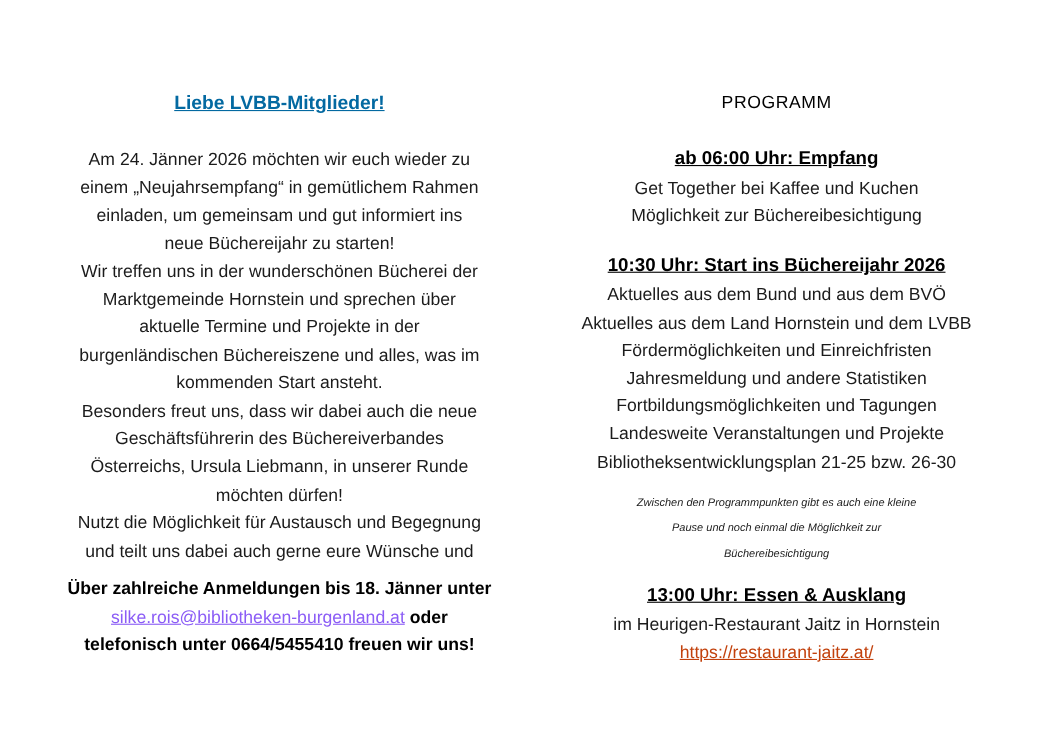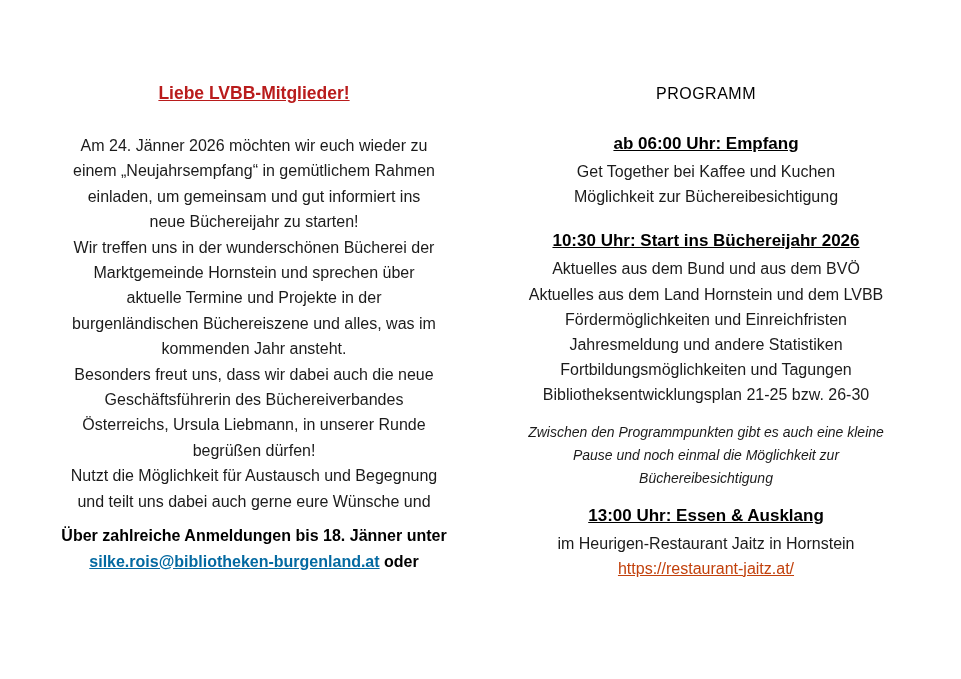--- a/index.html
+++ b/index.html
@@ -21,39 +21,39 @@
     top: 82px;
     width: 416px;
     text-align: center;
   }
   .col-left  { left: 46px; }
   .col-right { left: 498px; }
 
   .letter-heading {
     font-size: 17.5px;
     font-weight: bold;
-    color: #b91c1c;
+    color: #0369a1;
     text-decoration: underline;
     line-height: 22px;
     margin-bottom: 29px;
   }
   .body-line {
     font-size: 16px;
     line-height: 25.4px;
   }
   .closing {
     margin-top: 9px;
   }
   .closing .body-line {
     font-weight: bold;
     color: #000000;
   }
   .email-link {
-    color: #0369a1;
-    font-weight: bold;
+    color: #8b5cf6;
+    font-weight: normal;
     text-decoration: underline;
     cursor: pointer;
   }
 
   .program-heading {
     font-size: 16px;
     font-weight: normal;
     color: #000000;
     line-height: 24px;
     margin-bottom: 26px;
@@ -70,21 +70,21 @@
   .section { margin-bottom: 20px; }
   .section-line {
     font-size: 16px;
     line-height: 25.2px;
   }
   .note {
     margin-top: -7px;
     margin-bottom: 14px;
   }
   .note-line {
-    font-size: 14px;
+    font-size: 10px;
     font-style: italic;
     line-height: 23px;
   }
   .url-link {
     color: #c2410c;
     text-decoration: underline;
     cursor: pointer;
   }
 </style>
 </head>
@@ -97,53 +97,55 @@
 
     <div>
       <div class="body-line">Am 24. Jänner 2026 möchten wir euch wieder zu</div>
       <div class="body-line">einem „Neujahrsempfang“ in gemütlichem Rahmen</div>
       <div class="body-line">einladen, um gemeinsam und gut informiert ins</div>
       <div class="body-line">neue Büchereijahr zu starten!</div>
       <div class="body-line">Wir treffen uns in der wunderschönen Bücherei der</div>
       <div class="body-line">Marktgemeinde Hornstein und sprechen über</div>
       <div class="body-line">aktuelle Termine und Projekte in der</div>
       <div class="body-line">burgenländischen Büchereiszene und alles, was im</div>
-      <div class="body-line">kommenden Jahr ansteht.</div>
+      <div class="body-line">kommenden Start ansteht.</div>
       <div class="body-line">Besonders freut uns, dass wir dabei auch die neue</div>
       <div class="body-line">Geschäftsführerin des Büchereiverbandes</div>
       <div class="body-line">Österreichs, Ursula Liebmann, in unserer Runde</div>
-      <div class="body-line">begrüßen dürfen!</div>
+      <div class="body-line">möchten dürfen!</div>
       <div class="body-line">Nutzt die Möglichkeit für Austausch und Begegnung</div>
       <div class="body-line">und teilt uns dabei auch gerne eure Wünsche und</div>
     </div>
 
     <div class="closing">
       <div class="body-line">Über zahlreiche Anmeldungen bis 18. Jänner unter</div>
       <div class="body-line">
         <a class="email-link">silke.rois@bibliotheken-burgenland.at</a><span> oder</span>
       </div>
+      <div class="body-line">telefonisch unter 0664/5455410 freuen wir uns!</div>
     </div>
   </div>
 
   <div class="col col-right">
     <div class="program-heading">PROGRAMM</div>
 
     <div class="section">
       <div class="section-title">ab 06:00 Uhr: Empfang</div>
       <div class="section-line">Get Together bei Kaffee und Kuchen</div>
       <div class="section-line">Möglichkeit zur Büchereibesichtigung</div>
     </div>
 
     <div class="section">
       <div class="section-title">10:30 Uhr: Start ins Büchereijahr 2026</div>
       <div class="section-line">Aktuelles aus dem Bund und aus dem BVÖ</div>
       <div class="section-line">Aktuelles aus dem Land Hornstein und dem LVBB</div>
       <div class="section-line">Fördermöglichkeiten und Einreichfristen</div>
       <div class="section-line">Jahresmeldung und andere Statistiken</div>
       <div class="section-line">Fortbildungsmöglichkeiten und Tagungen</div>
+      <div class="section-line">Landesweite Veranstaltungen und Projekte</div>
       <div class="section-line">Bibliotheksentwicklungsplan 21-25 bzw. 26-30</div>
     </div>
 
     <div class="note">
       <div class="note-line">Zwischen den Programmpunkten gibt es auch eine kleine</div>
       <div class="note-line">Pause und noch einmal die Möglichkeit zur</div>
       <div class="note-line">Büchereibesichtigung</div>
     </div>
 
     <div class="section">

